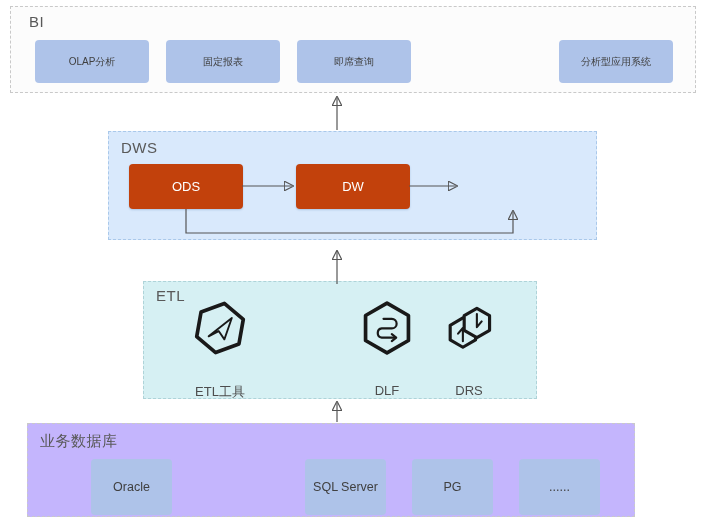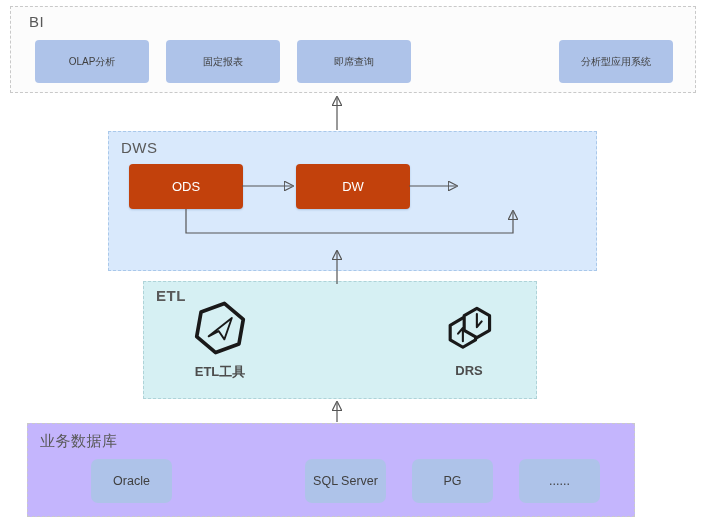--- a/index.html
+++ b/index.html
@@ -6,34 +6,34 @@
   body{font-family:"Liberation Sans","DejaVu Sans",sans-serif;}
   .canvas{position:relative;width:704px;height:530px;background:#ffffff;overflow:hidden;}
 
   .section{position:absolute;box-sizing:border-box;padding-left:21px;}
   .section-title{font-size:15px;color:#595959;letter-spacing:0.5px;}
 
   .bi-section{left:10px;top:6px;width:686px;height:87px;background:#fcfcfc;border:1px dashed #c9c9c9;}
   .bi-section .section-title{position:absolute;left:18px;top:6px;}
   .db-section{left:27px;top:423px;width:608px;height:94px;background:#c4b5fd;border:1px dashed #c9c9c9;}
   .db-section .section-title{position:absolute;left:12px;top:8px;}
-  .dws-section{left:108px;top:131px;width:489px;height:140px;background:#d9e9fc;border:1px dashed #a9c8ea;}
+  .dws-section{left:108px;top:131px;width:489px;height:109px;background:#d9e9fc;border:1px dashed #a9c8ea;}
   .dws-section .section-title{position:absolute;left:12px;top:7px;}
-  .etl-section{left:143px;top:281px;width:394px;height:118px;background:#d6f0f3;border:1px dashed #aed3d8;font-weight:bold;}
+  .etl-section{left:143px;top:281px;width:394px;height:118px;background:#d6f0f3;border:1px dashed #aed3d8;}
   .etl-section .section-title{position:absolute;left:12px;top:5px;}
 
   .lite-box{position:absolute;display:flex;align-items:center;justify-content:center;
     background:#aec3e9;border-radius:4px;color:#404040;font-size:10px;}
   .bi-box{top:33px;width:114px;height:43px;}
-  .db-box{top:35px;width:81px;height:44px;border-radius:7px;}
+  .db-box{top:35px;width:81px;height:56px;}
 
   .blue-box{position:absolute;top:32px;width:114px;height:45px;display:flex;align-items:center;justify-content:center;
     background:#c2410c;border-radius:4px;color:#ffffff;font-size:13px;box-shadow:0 1px 2px rgba(40,90,160,0.25);}
 
-  .tool{position:absolute;top:18px;width:90px;display:flex;flex-direction:column;align-items:center;}
+  .tool{position:absolute;top:18px;width:90px;display:flex;flex-direction:column;align-items:center;gap:20px;}
   .tool-icon{height:56px;display:flex;align-items:center;justify-content:center;}
   .tool-label{margin-top:7px;font-size:13px;color:#4d4d4d;}
 
   .overlay{position:absolute;left:0;top:0;pointer-events:none;}
   .overlay path{stroke:#555555;stroke-width:1.2;fill:none;}
 
   svg.hex{display:block;}
 </style>
 </head>
 <body>
@@ -63,20 +63,30 @@
           <g transform="rotate(10 32 32)">
             <path d="M32 3.5 L56.5 17.7 V46.3 L32 60.5 L7.5 46.3 V17.7 Z" fill="none" stroke="#191919" stroke-width="4.2" stroke-linejoin="round"></path>
           </g>
           <path d="M19 41.5 L45.5 20.5 L37 45 L30.5 35.5 Z" fill="none" stroke="#191919" stroke-width="2.1" stroke-linejoin="round"></path>
         </svg>
       </div>
       <div class="tool-label">ETL工具</div>
     </div>
 
 
+    <div class="tool" style="left:198px">
+      <div class="tool-icon">
+        <svg class="hex" width="56" height="56" viewBox="0 0 64 64">
+          <path d="M32 3.5 L56.5 17.7 V46.3 L32 60.5 L7.5 46.3 V17.7 Z" fill="none" stroke="#191919" stroke-width="4.2" stroke-linejoin="round"></path>
+          <path d="M28 21.5 H37.5 A5.5 5.5 0 0 1 37.5 32.5 H26 A5.3 5.3 0 0 0 26 43 H41.5" fill="none" stroke="#191919" stroke-width="2.5" stroke-linecap="round"></path>
+          <path d="M37.5 39 L42.5 43 L37.5 47" fill="none" stroke="#191919" stroke-width="2.5" stroke-linecap="round" stroke-linejoin="round"></path>
+        </svg>
+      </div>
+      <div class="tool-label">DLF</div>
+    </div>
 
     <div class="tool" style="left:280px">
       <div class="tool-icon">
         <svg class="hex" width="60" height="56" viewBox="0 0 64 64">
           <path d="M25 20.5 L39.5 28.9 V45.6 L25 54 L10.5 45.6 V28.9 Z" fill="#d6f0f3" stroke="#191919" stroke-width="3.6" stroke-linejoin="round"></path>
           <path d="M41 9.5 L55.5 17.9 V34.6 L41 43 L26.5 34.6 V17.9 Z" fill="#d6f0f3" stroke="#191919" stroke-width="3.6" stroke-linejoin="round"></path>
           <path d="M25 47 V32 L19.5 38.5" fill="none" stroke="#191919" stroke-width="2.4" stroke-linecap="round" stroke-linejoin="round"></path>
           <path d="M41 16 V31 L46.5 24.5" fill="none" stroke="#191919" stroke-width="2.4" stroke-linecap="round" stroke-linejoin="round"></path>
         </svg>
       </div>

